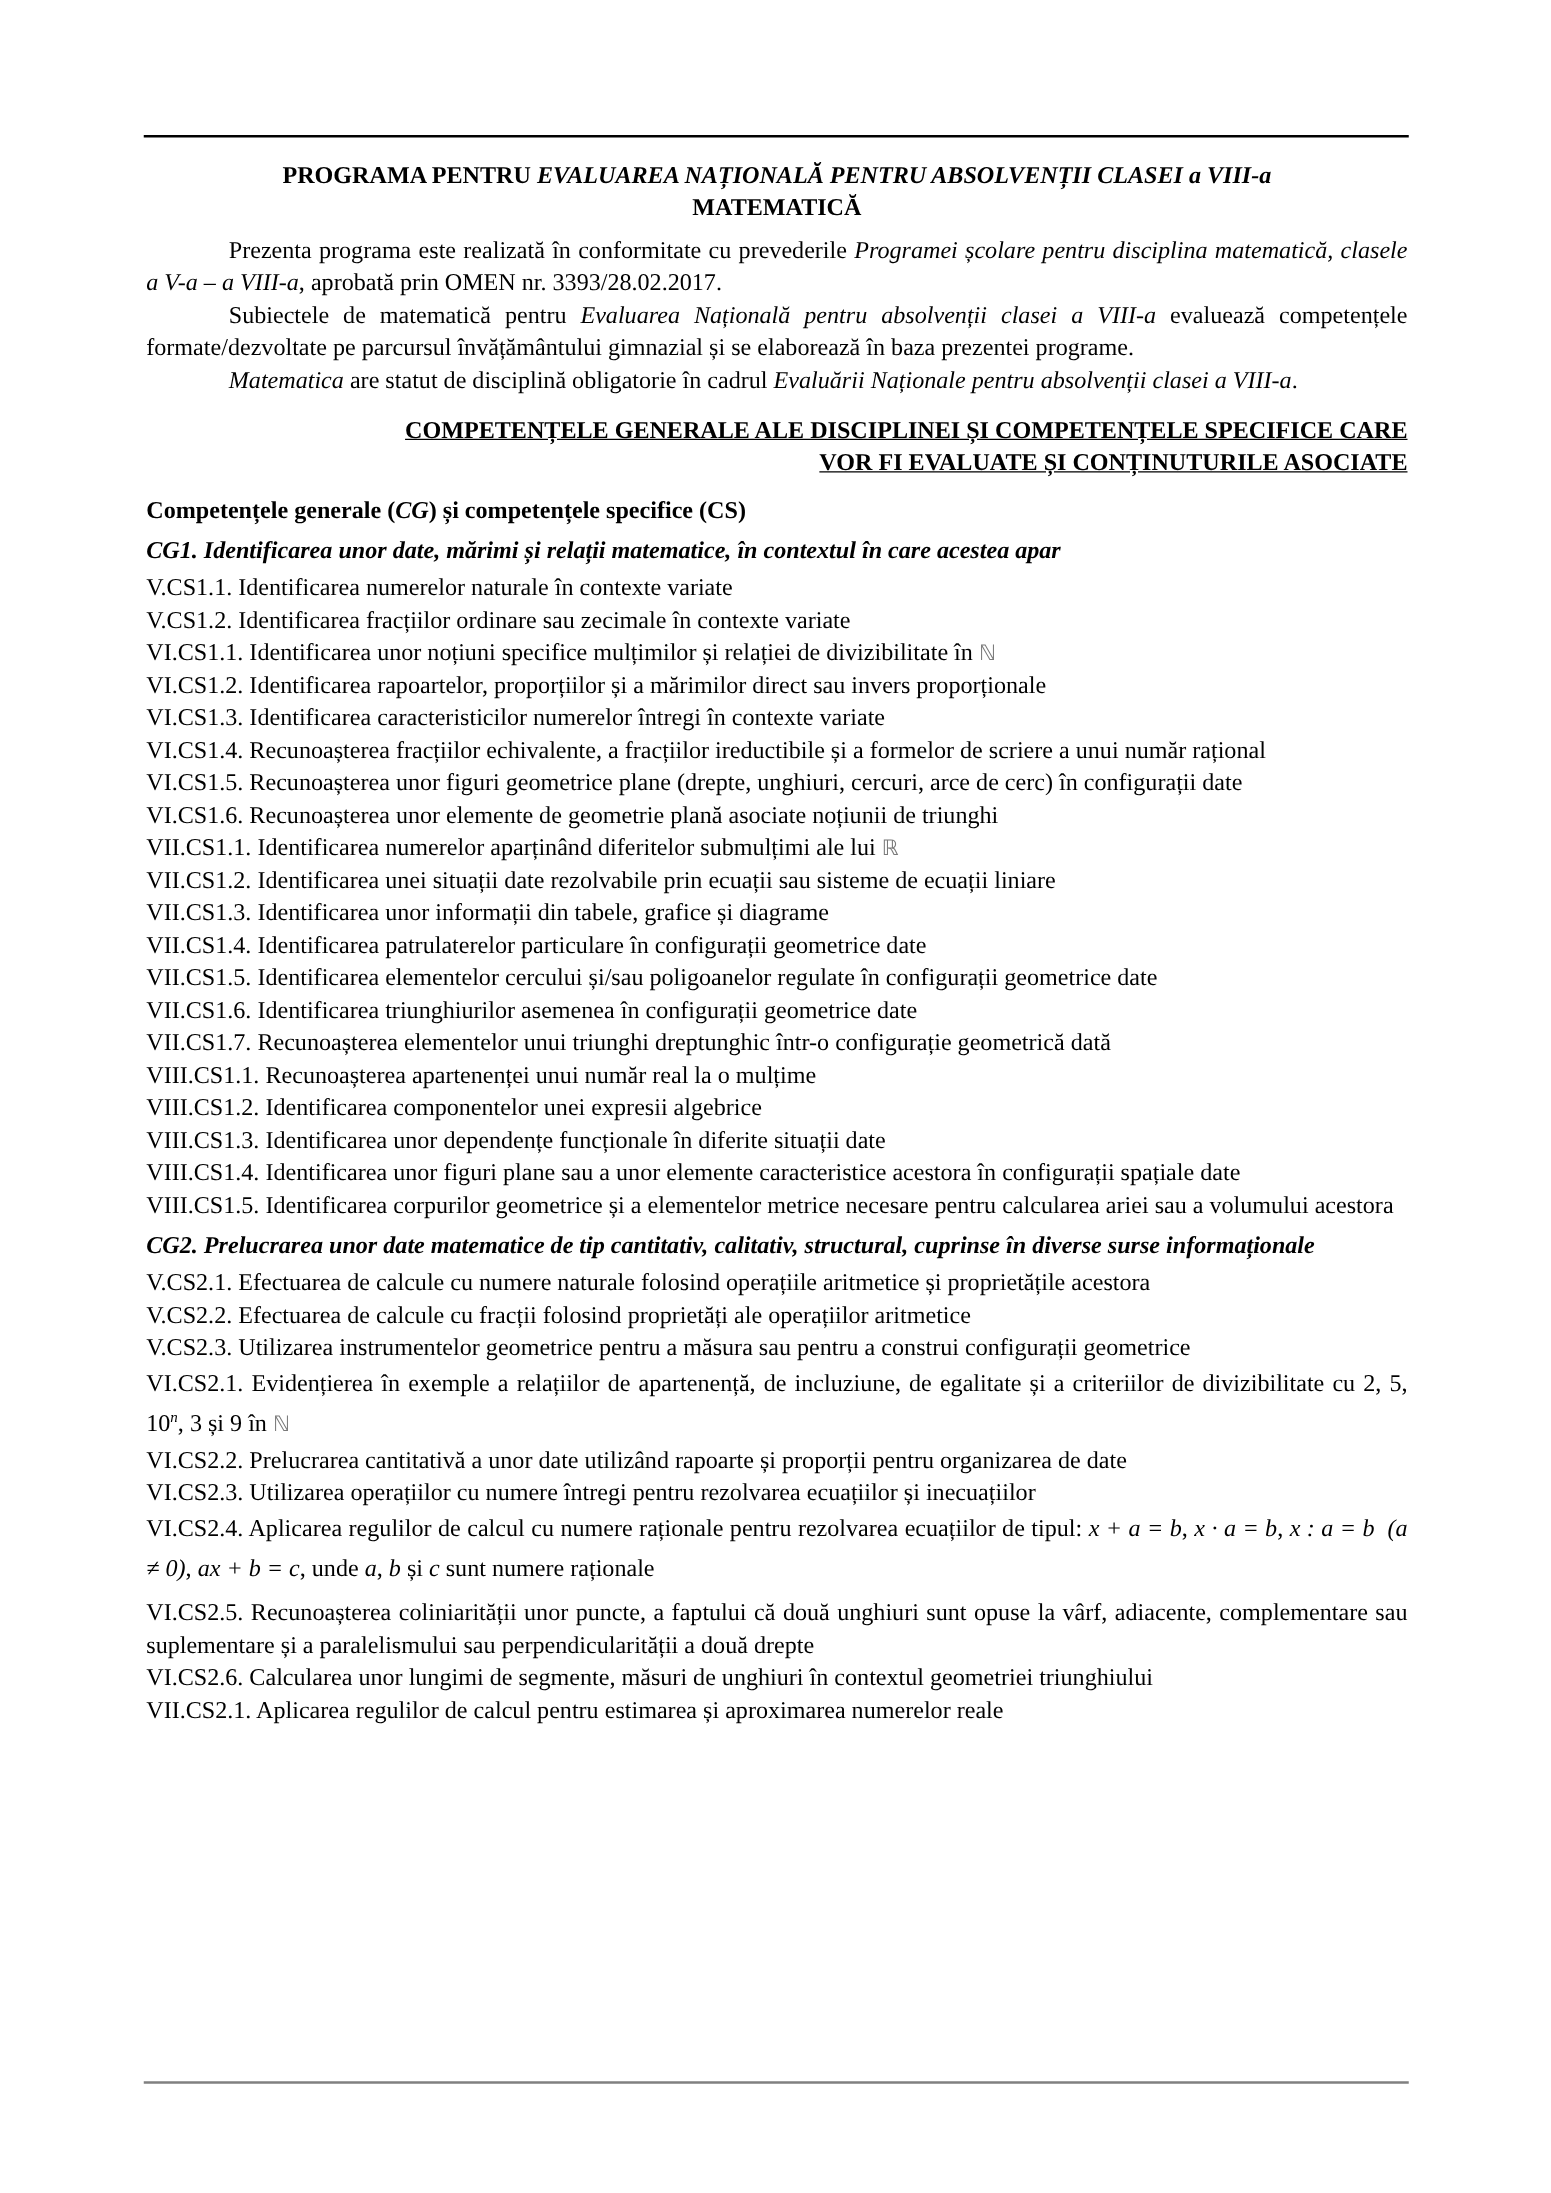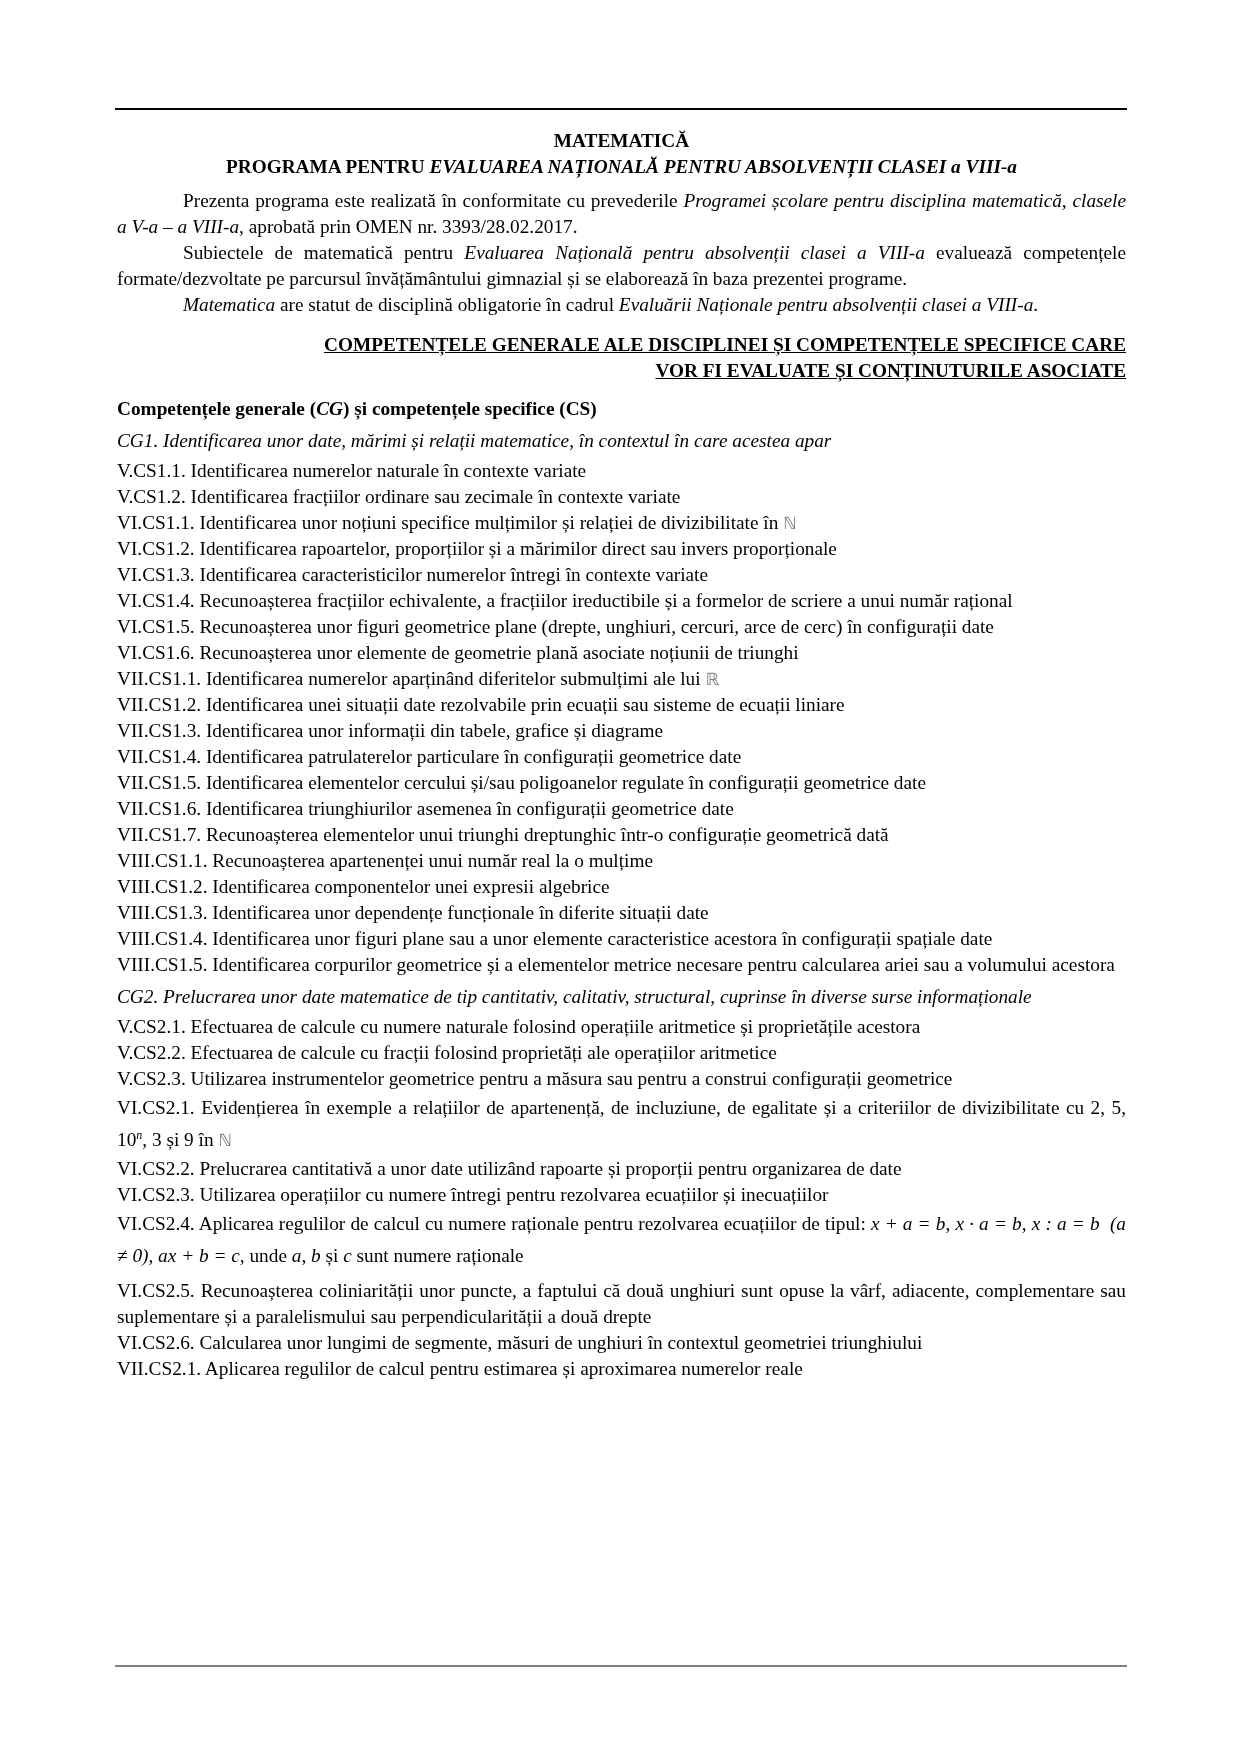--- a/index.html
+++ b/index.html
@@ -7,38 +7,38 @@
          font-family:"Liberation Serif", "DejaVu Serif", serif; color:#000; }
   .rule-top { position:absolute; left:115px; top:108px; width:1012px; height:2px; background:#000; }
   .rule-bottom { position:absolute; left:115px; top:1665px; width:1012px; height:2px; background:#808080; }
   .page { position:absolute; left:117px; top:128px; width:1009px; font-size:19.3px; line-height:26px; }
   .title { text-align:center; font-weight:bold; font-size:19.3px; line-height:26px; margin:0; }
   .title i { font-style:italic; }
   .para { text-align:justify; margin:8px 0 0 0; }
   .para .indent { display:inline-block; width:66px; }
   .section-title { text-align:right; font-weight:bold; margin:14px 0 0 0; line-height:26px;text-decoration:underline; }
   .sub-heading { font-weight:bold; margin:12px 0 0 0; }
-  .cg { font-weight:normal; font-style:italic; margin:6px 0 4px 0; text-align:justify; }
+  .cg { font-weight:bold; font-style:italic; margin:6px 0 4px 0; text-align:justify; }
   .cs-item { margin:0; text-align:justify; }
   .dbl { color:#7a7a7a; font-family:"DejaVu Sans", sans-serif; font-size:17px; }
   .math { font-style:italic; font-family:"Liberation Serif", serif; }
   sup { font-size:12px; font-style:italic; line-height:0; }
   .tall { line-height:32px; }
 </style>
 </head>
 <body>
 
 <div class="rule-top"></div>
 
 <div class="page">
 
-  <p class="title">MATEMATICĂ</p>
   <p class="title">
     <span>PROGRAMA PENTRU </span><i>EVALUAREA NAȚIONALĂ PENTRU ABSOLVENȚII CLASEI a VIII-a</i>
   </p>
+  <p class="title">MATEMATICĂ</p>
 
   <p class="para"><span class="indent"></span><span>Prezenta programa este realizată în conformitate cu prevederile </span><i>Programei școlare pentru disciplina matematică, clasele a V-a – a VIII-a</i><span>, aprobată prin OMEN nr. 3393/28.02.2017.</span></p>
   <p class="para" style="margin-top:0"><span class="indent"></span><span>Subiectele de matematică pentru </span><i>Evaluarea Națională pentru absolvenții clasei a VIII-a</i><span> evaluează competențele formate/dezvoltate pe parcursul învățământului gimnazial și se elaborează în baza prezentei programe.</span></p>
   <p class="para" style="margin-top:0"><span class="indent"></span><i>Matematica</i><span> are statut de disciplină obligatorie în cadrul </span><i>Evaluării Naționale pentru absolvenții clasei a VIII-a</i><span>.</span></p>
 
   <p class="section-title">
     <span>COMPETENȚELE GENERALE ALE DISCIPLINEI ȘI COMPETENȚELE SPECIFICE CARE</span><br>
     <span>VOR FI EVALUATE ȘI CONȚINUTURILE ASOCIATE</span>
   </p>
 

